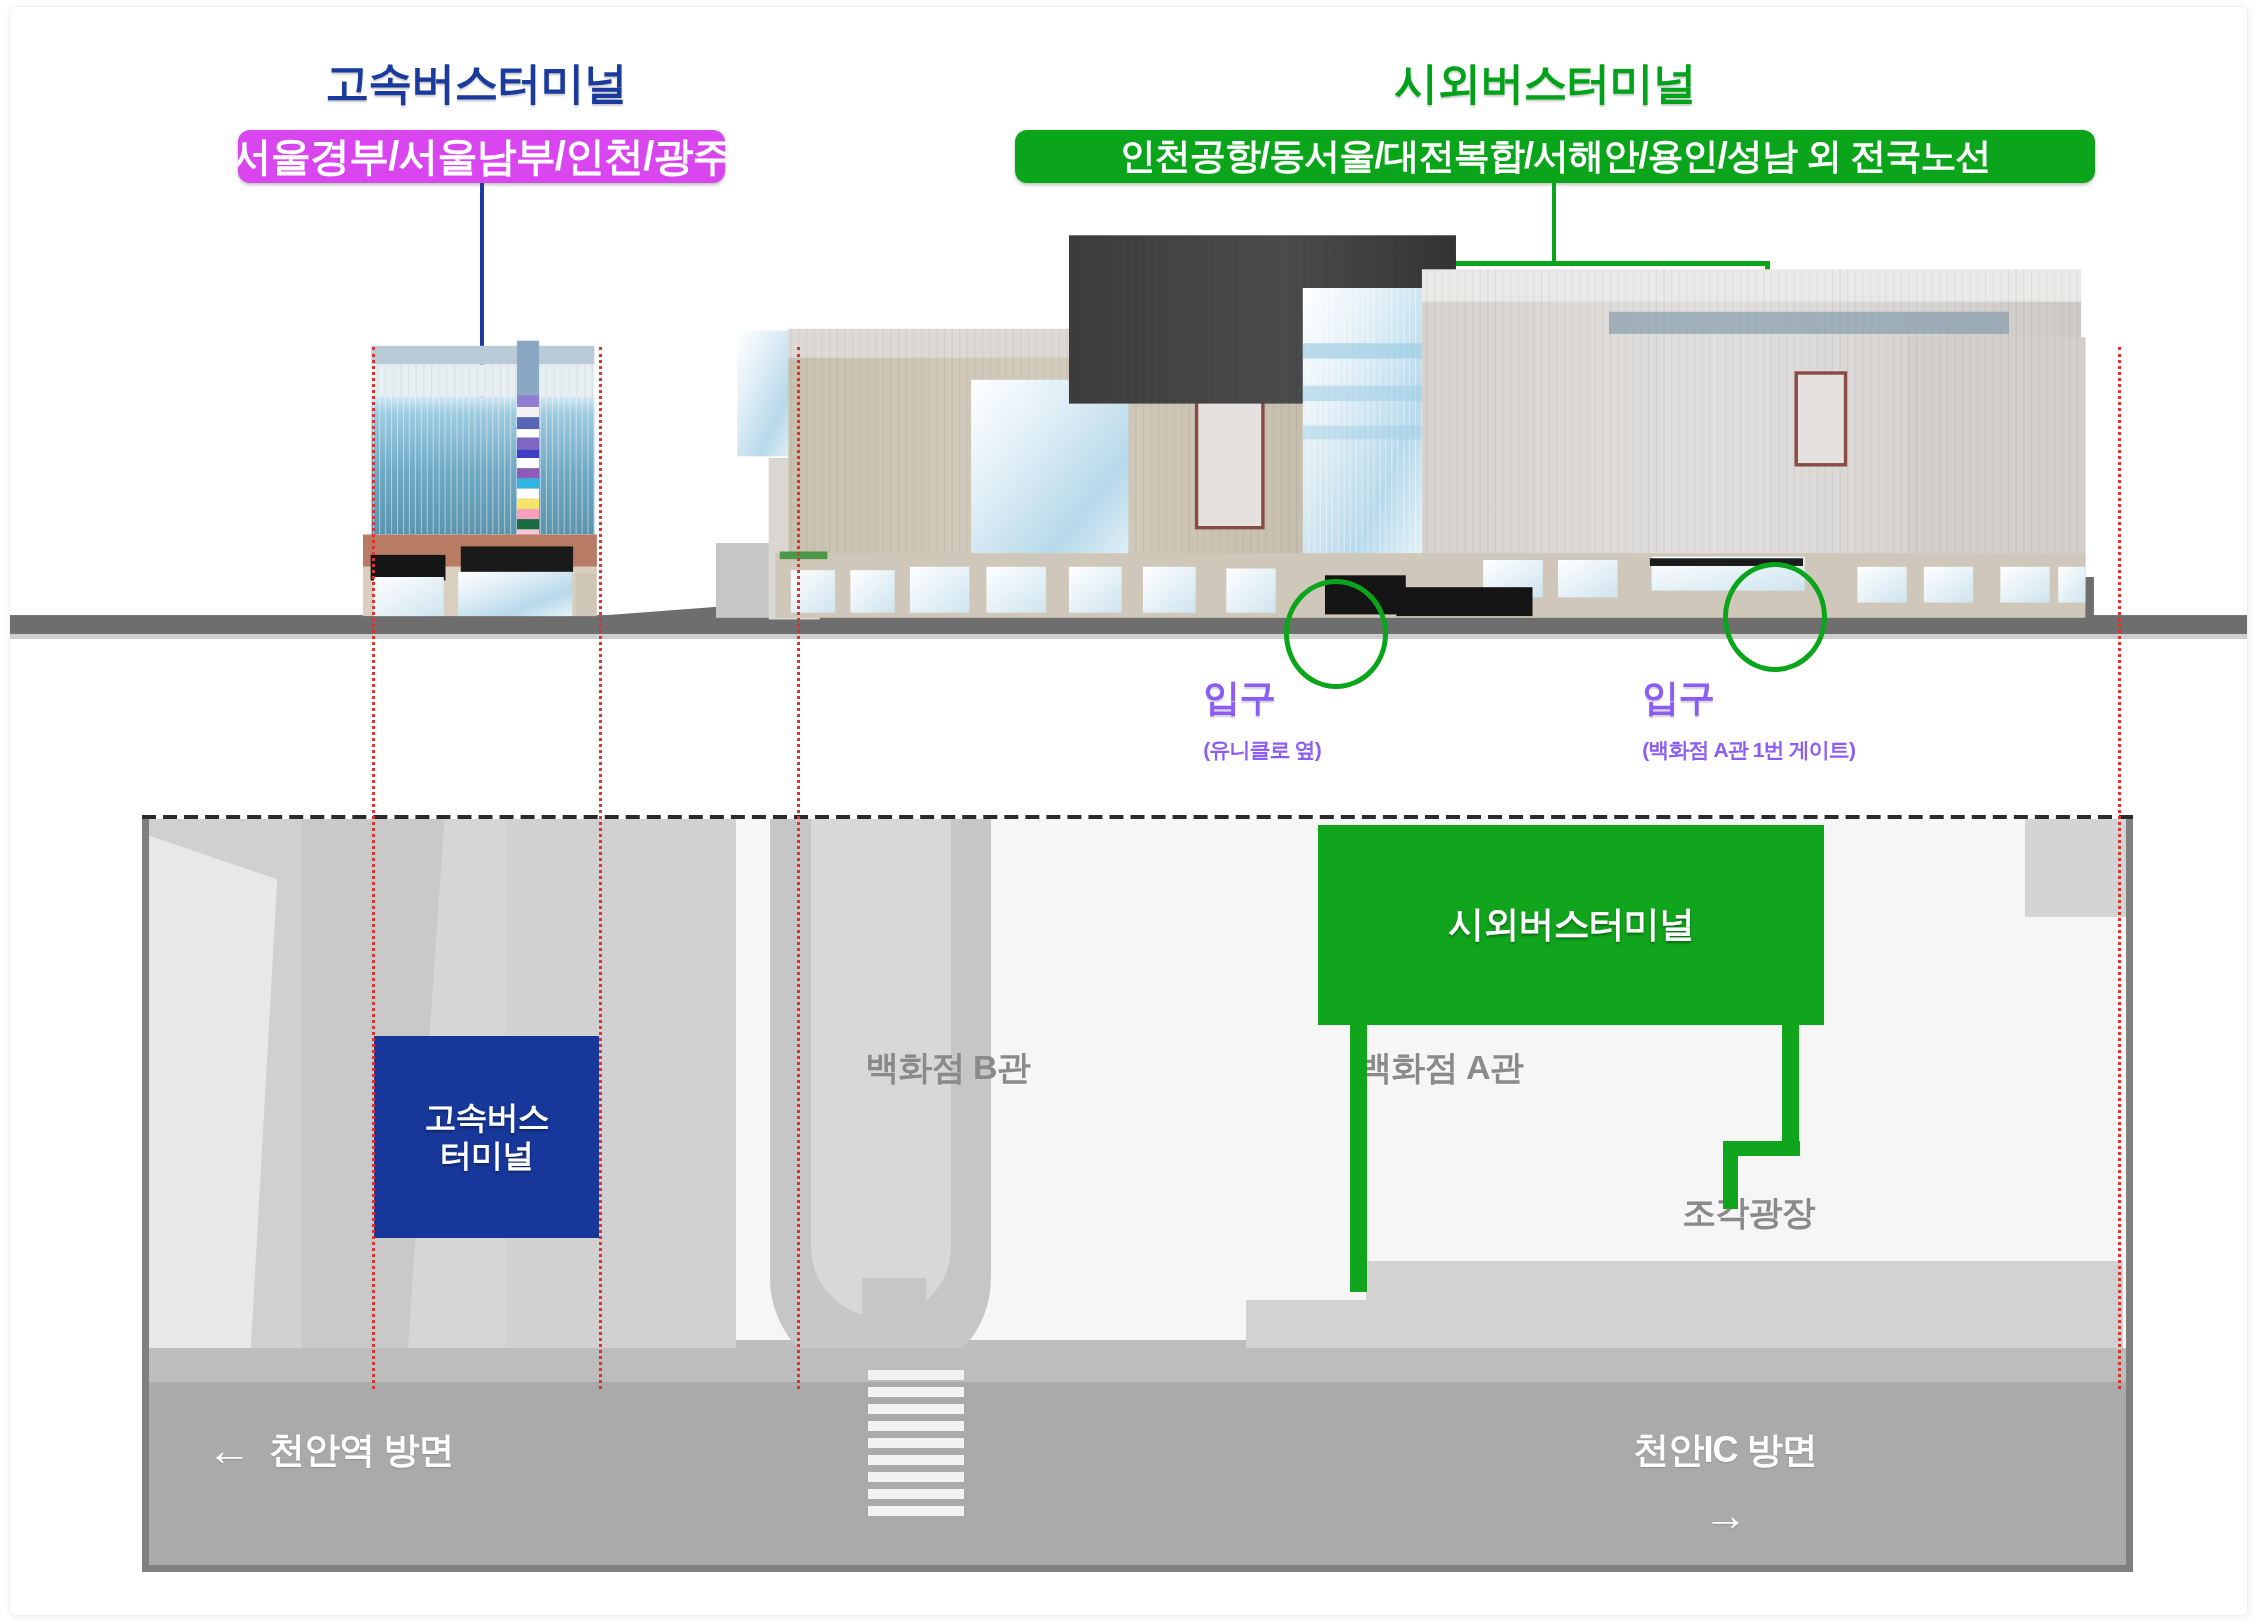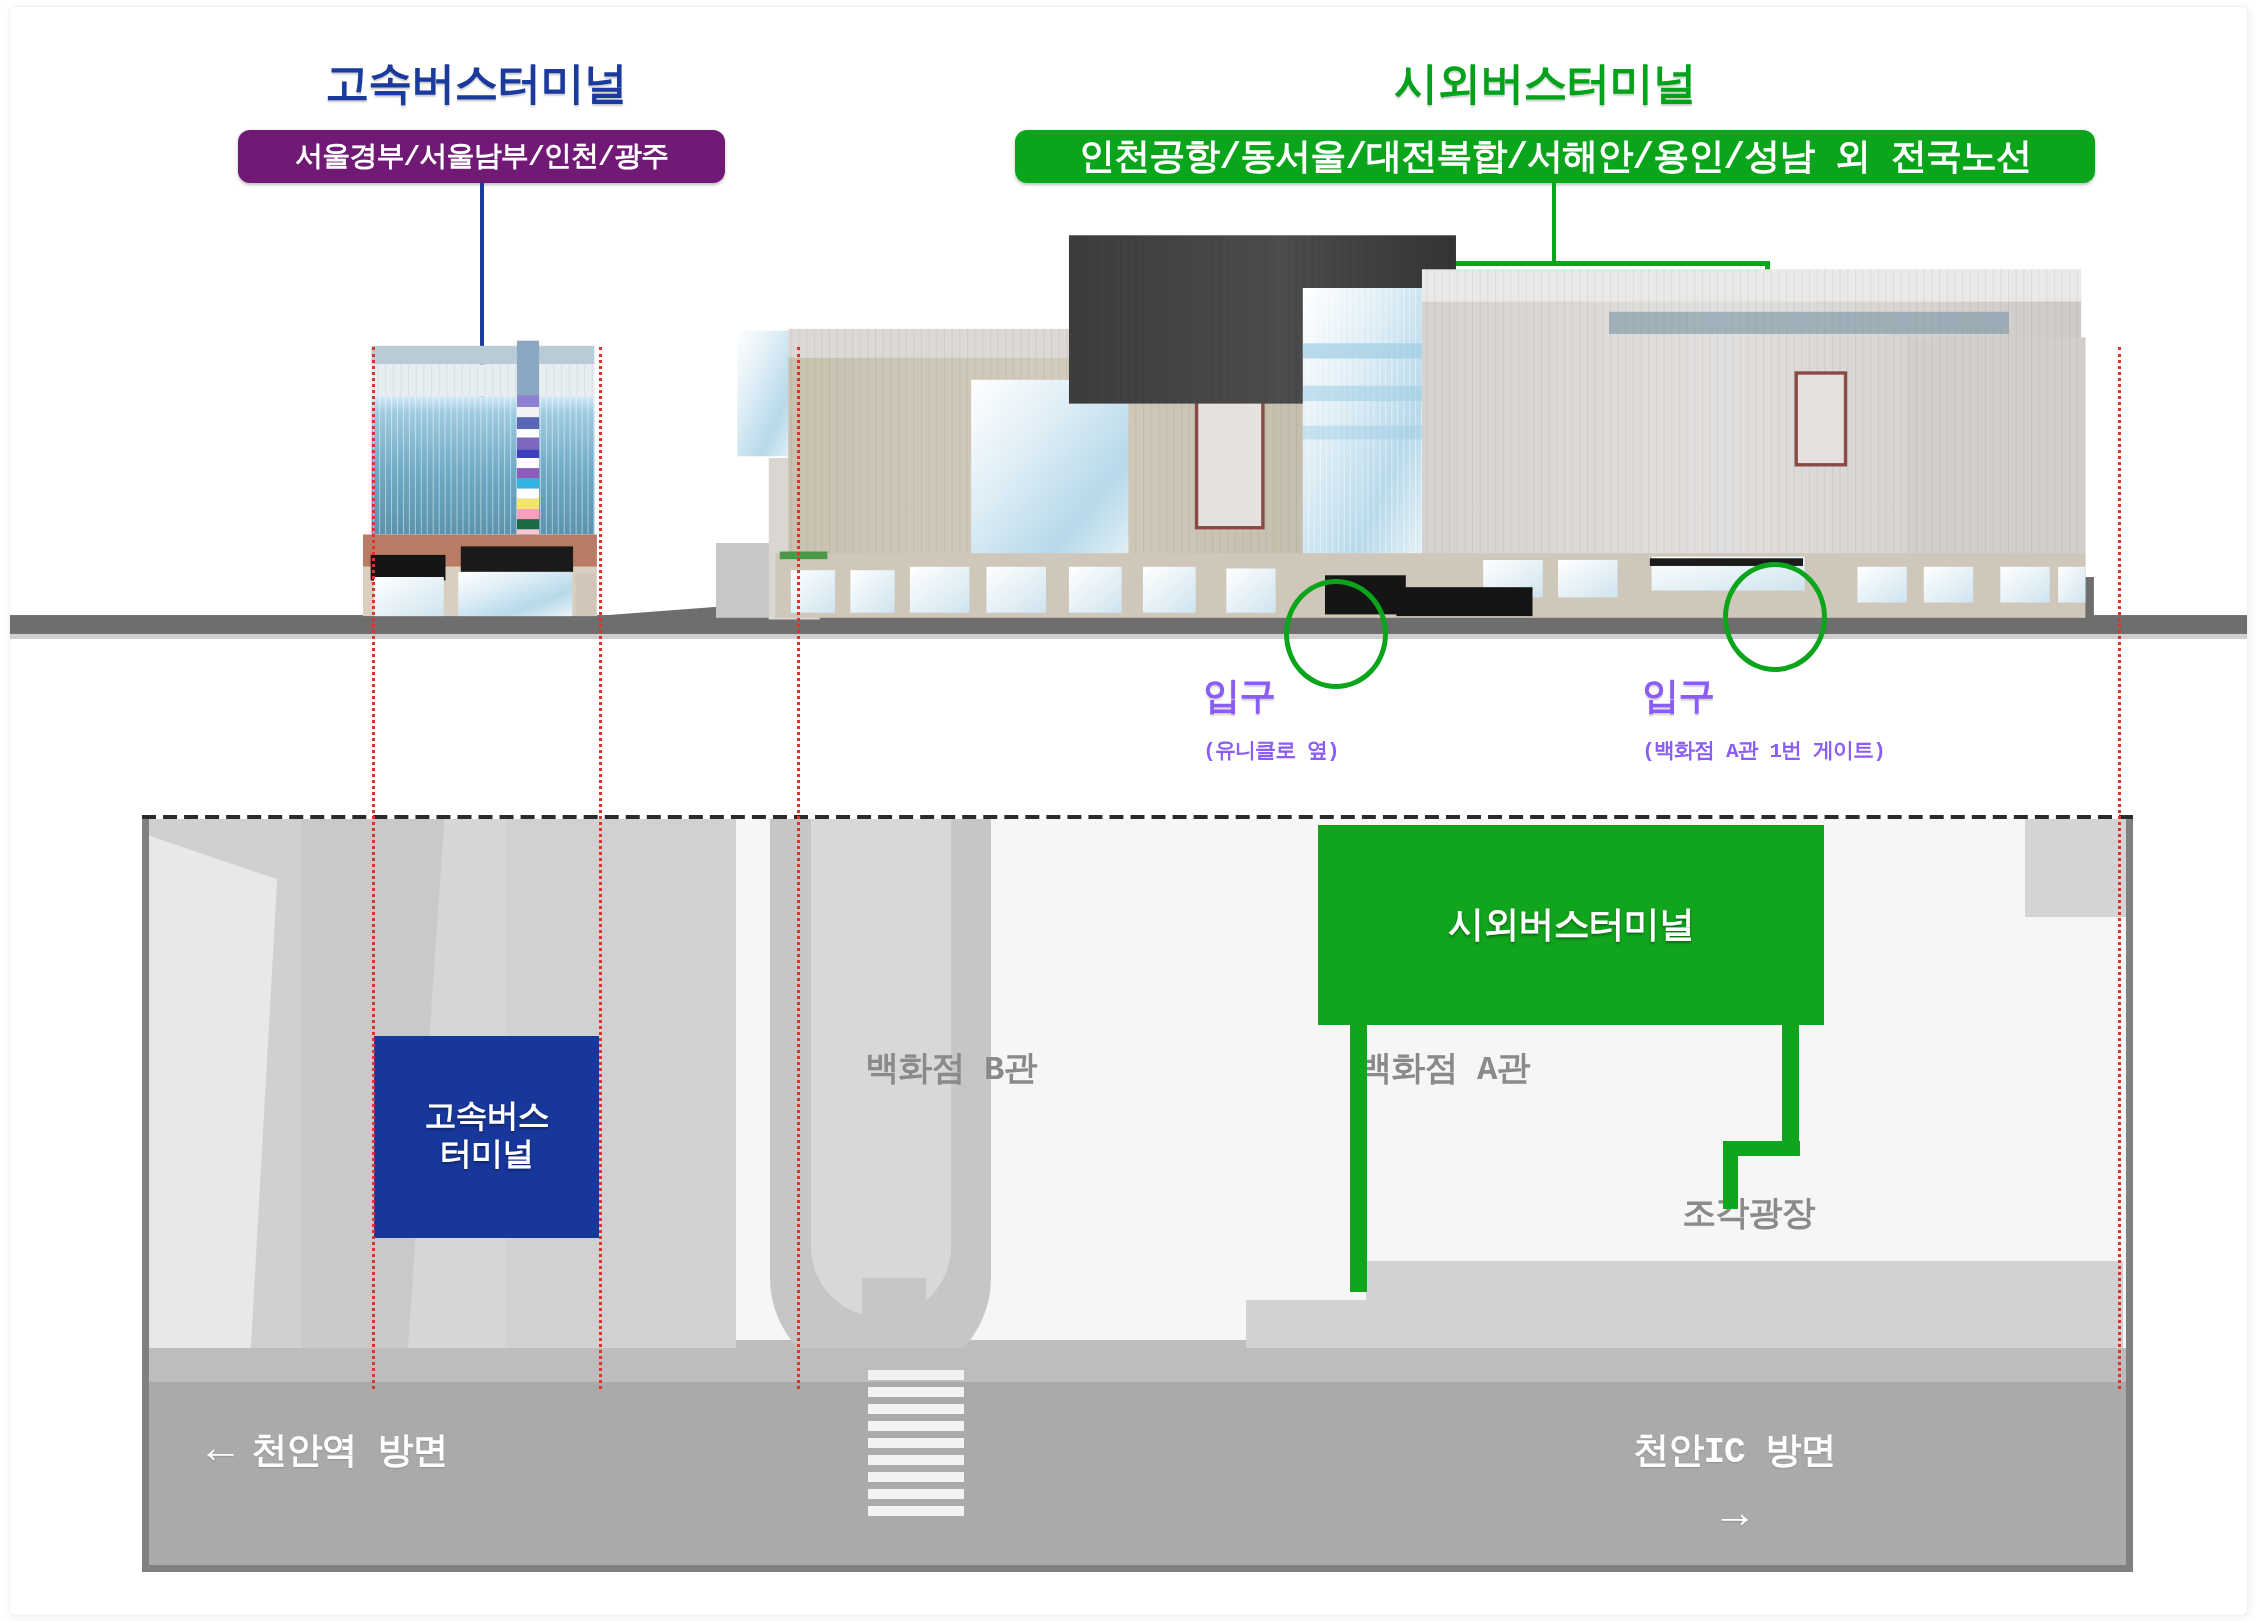--- a/index.html
+++ b/index.html
@@ -3,21 +3,20 @@
 <meta charset="utf-8">
 <style>
   html,body{margin:0;padding:0;background:#ffffff;}
   body{font-family:"Liberation Sans","DejaVu Sans",sans-serif;}
 
   #page{
     position:relative;
     width:2261px;height:1621px;
     background:#ffffff;
     overflow:hidden;
-    font-family:Liberation Mono, monospace;
   }
   
   #card{
     position:absolute;
     left:10.2px;top:6.8px;
     width:2237px;height:1608px;
     background:#ffffff;
     box-shadow:0 0 0 0.9px #f0f0f0, 1.7px 1.7px 8.5px rgba(0,0,0,.07);
     border-radius:5.1px;
     overflow:hidden;
@@ -48,22 +47,22 @@
     border-radius:12px;
     color:#ffffff;
     font-weight:bold;
     white-space:nowrap;
     letter-spacing:-0.9px;
     box-shadow:0 1.7px 3.4px rgba(0,0,0,.25);
   }
   #hs-pill{
     left:228px;top:123px;
     width:487px;height:53px;
-    background:#701a75;
-    font-size:28px;
+    background:#d946ef;
+    font-size:40px;
   }
   #sw-pill{
     left:1005px;top:123px;
     width:1080px;height:53px;
     background:#0ba51c;
     font-size:36px;
   }
 
   
   #hs-leader{

